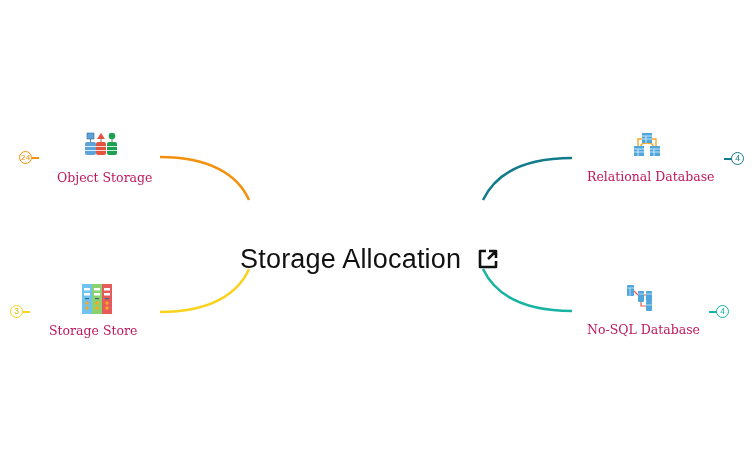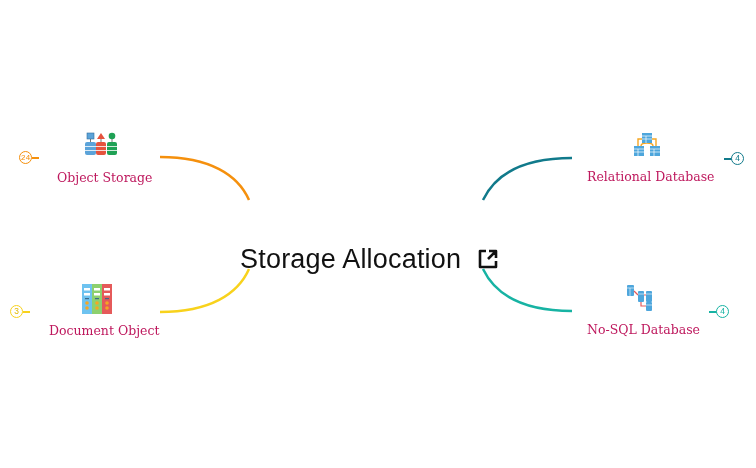--- a/index.html
+++ b/index.html
@@ -74,21 +74,21 @@
       </g>
     <g fill="#F5A623">
       <circle cx="5" cy="19" r="1.8"></circle>
         <circle cx="5" cy="24" r="1.8"></circle>
       <circle cx="15" cy="19" r="1.8"></circle>
         <circle cx="15" cy="24" r="1.8"></circle>
       <circle cx="25" cy="19" r="1.8"></circle>
         <circle cx="25" cy="24" r="1.8"></circle>
     </g>
   </svg>
-  <span class="node-label" style="left:49px;top:323px;">Document Object</span>
+  <span class="node-label" style="left:49px;top:323px;">Storage Store</span>
 </div>
 <div class="badge" style="left:10px;top:305px;border-color:#F8D21C;color:#E0B800;">3</div>
 <div class="badge-line" style="left:23px;top:311px;width:7px;background:#F8D21C;"></div>
 
 <div>
   <svg class="icon" style="left:633px;top:131px;width:28px;height:26px;" viewBox="0 0 28 26">
     <path d="M5 15 V8 H9 M19 8 H23 V15" fill="none" stroke="#F5A623" stroke-width="1.4"></path>
     <path d="M8 15 C8 11 20 11 20 15" fill="none" stroke="#F5A623" stroke-width="1.4"></path>
     <rect x="9" y="2" width="10" height="10" fill="#4EA6DC"></rect>
     <g stroke="#fff" stroke-width="0.7">

